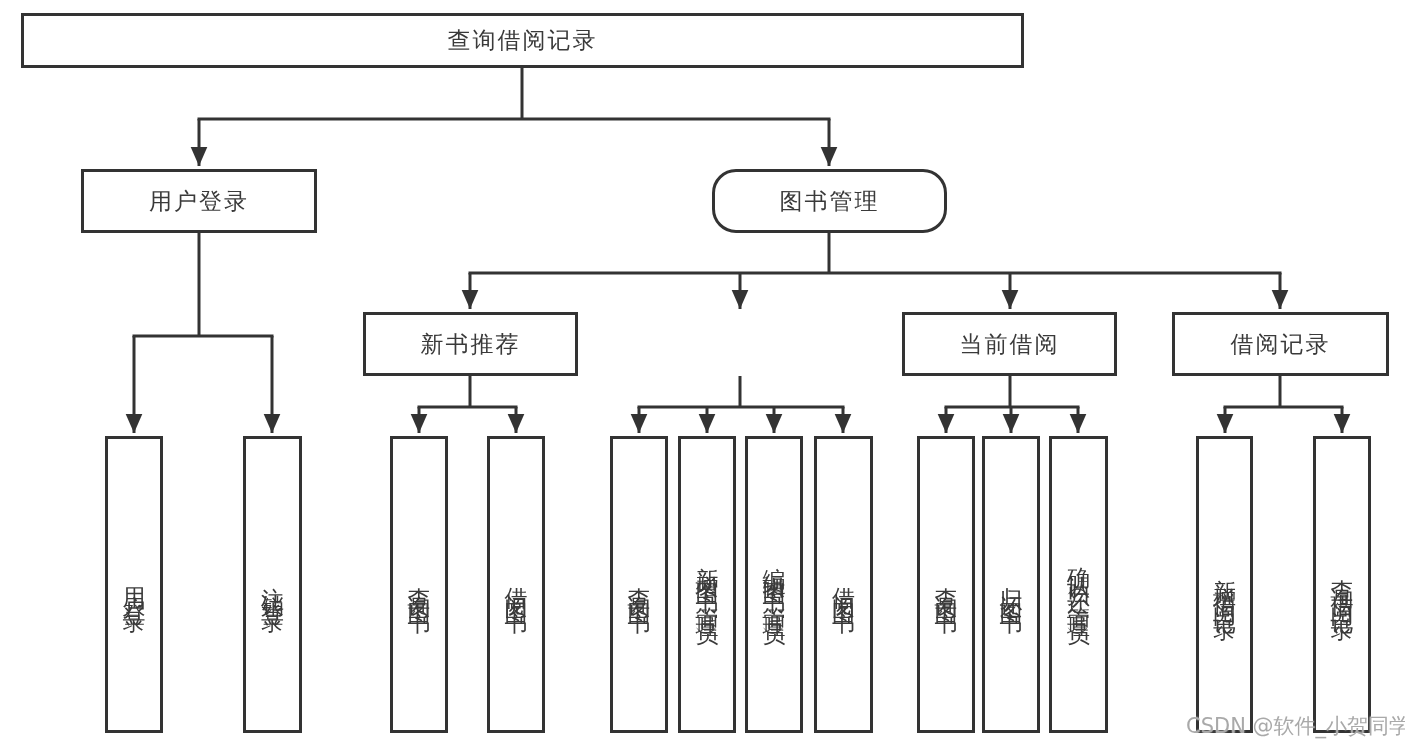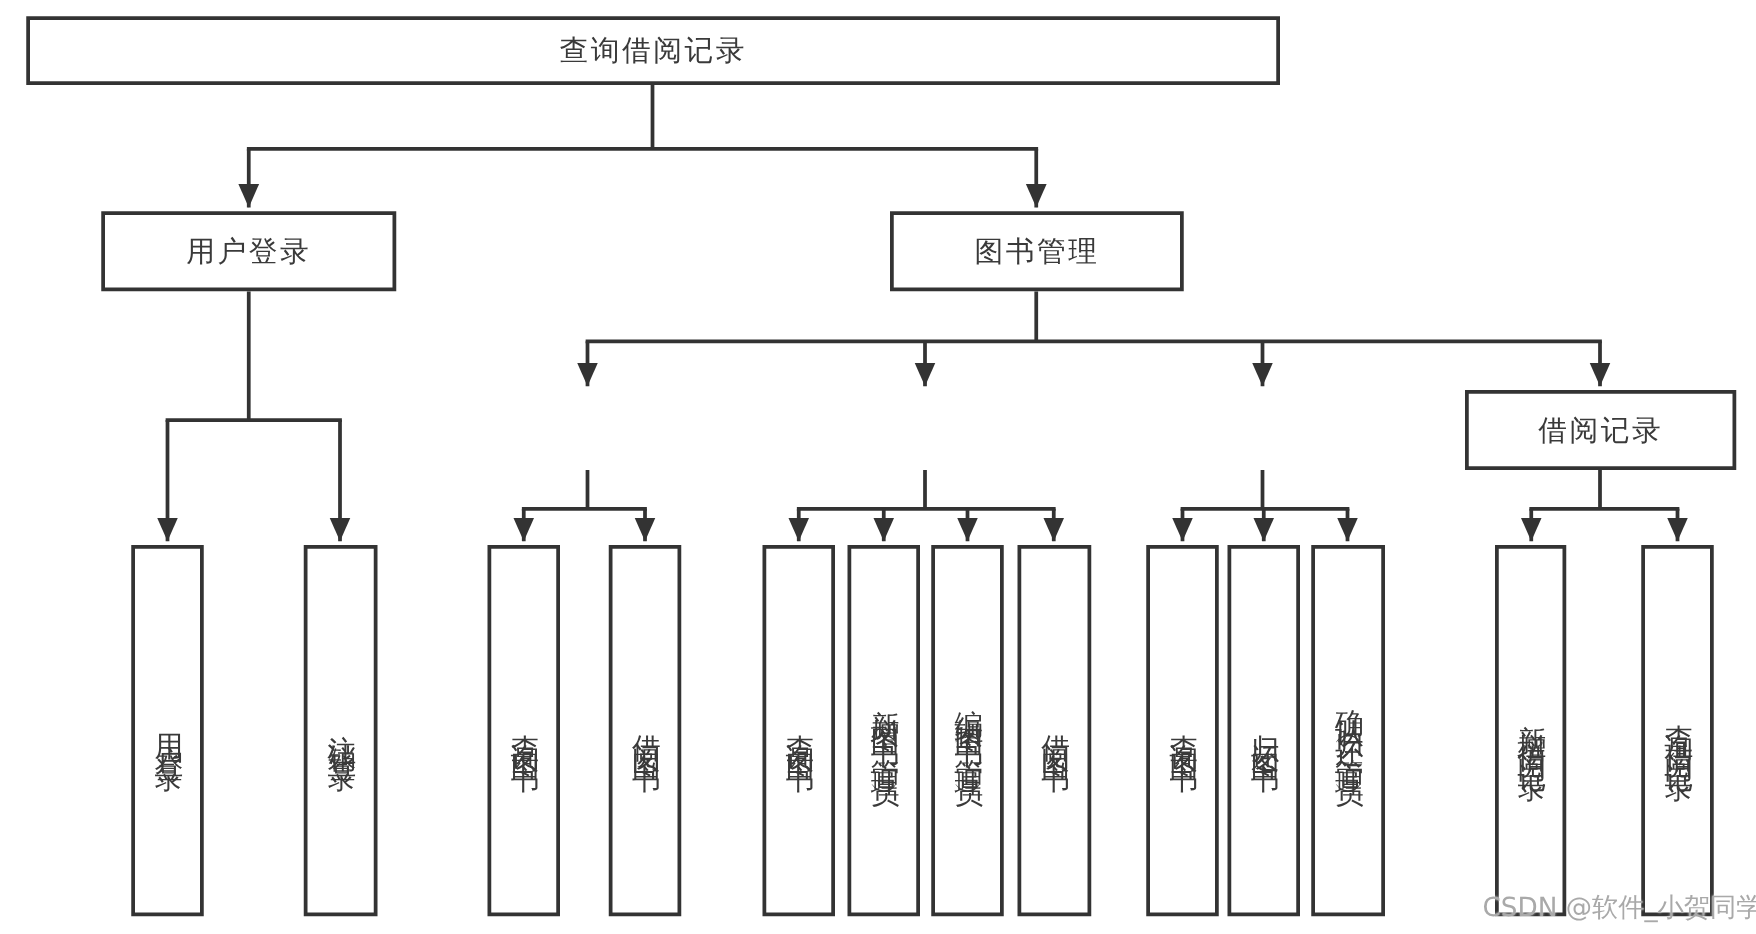--- a/index.html
+++ b/index.html
@@ -107,24 +107,30 @@
     </g>
   </svg>
 
   <div class="node hbox" style="left:21px; top:13px; width:1003px; height:55px;">
     <span>查询借阅记录</span>
   </div>
 
   <div class="node hbox" style="left:81px; top:169px; width:236px; height:64px;">
     <span>用户登录</span>
   </div>
-  <div class="node hbox" style="left:712px; top:169px; width:235px; height:64px;">
+  <div class="node hbox" style="left:712px; top:169px; width:235px; height:64px;border-radius:24px;">
     <span>图书管理</span>
   </div>
 
+  <div class="node hbox" style="left:363px; top:312px; width:215px; height:64px;">
+    <span>新书推荐</span>
+  </div>
+  <div class="node hbox" style="left:902px; top:312px; width:215px; height:64px;">
+    <span>当前借阅</span>
+  </div>
   <div class="node hbox" style="left:1172px; top:312px; width:217px; height:64px;">
     <span>借阅记录</span>
   </div>
 
   <div class="node leaf" style="left:105px; top:436px; width:58px; height:297px;">
     <span>用户登录</span>
   </div>
   <div class="node leaf" style="left:243px; top:436px; width:59px; height:297px;">
     <span>注销登录</span>
   </div>

